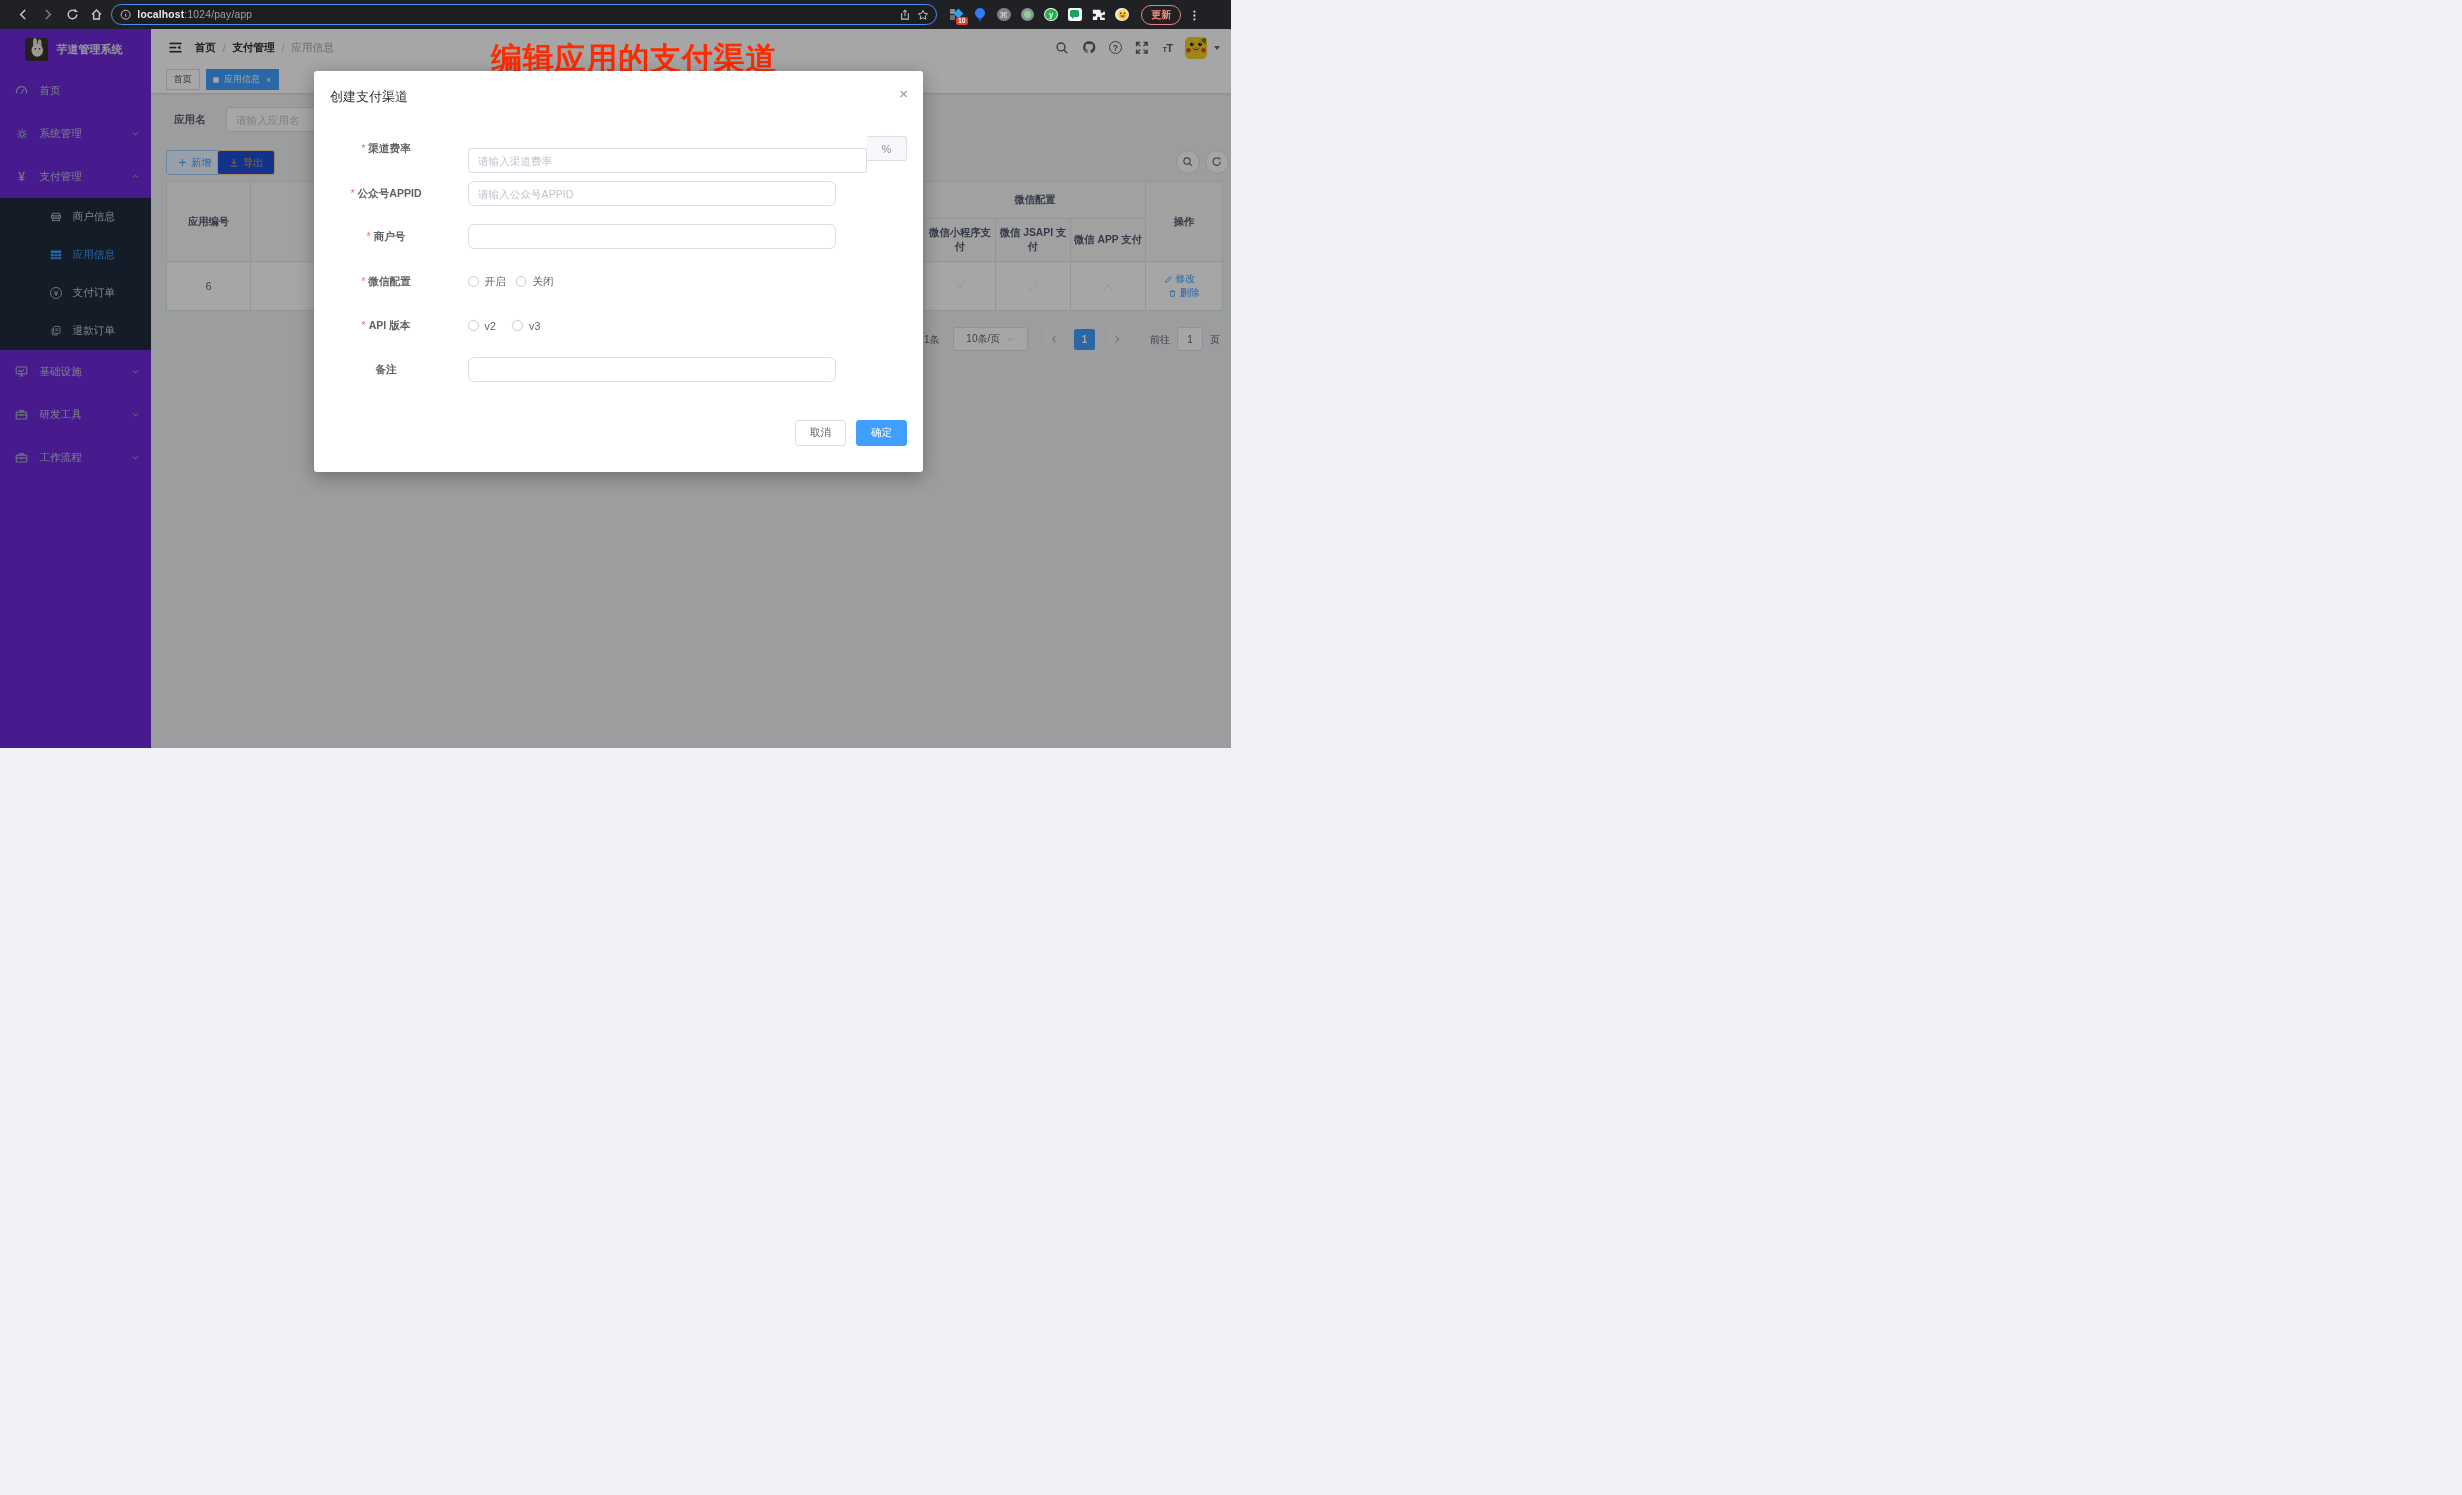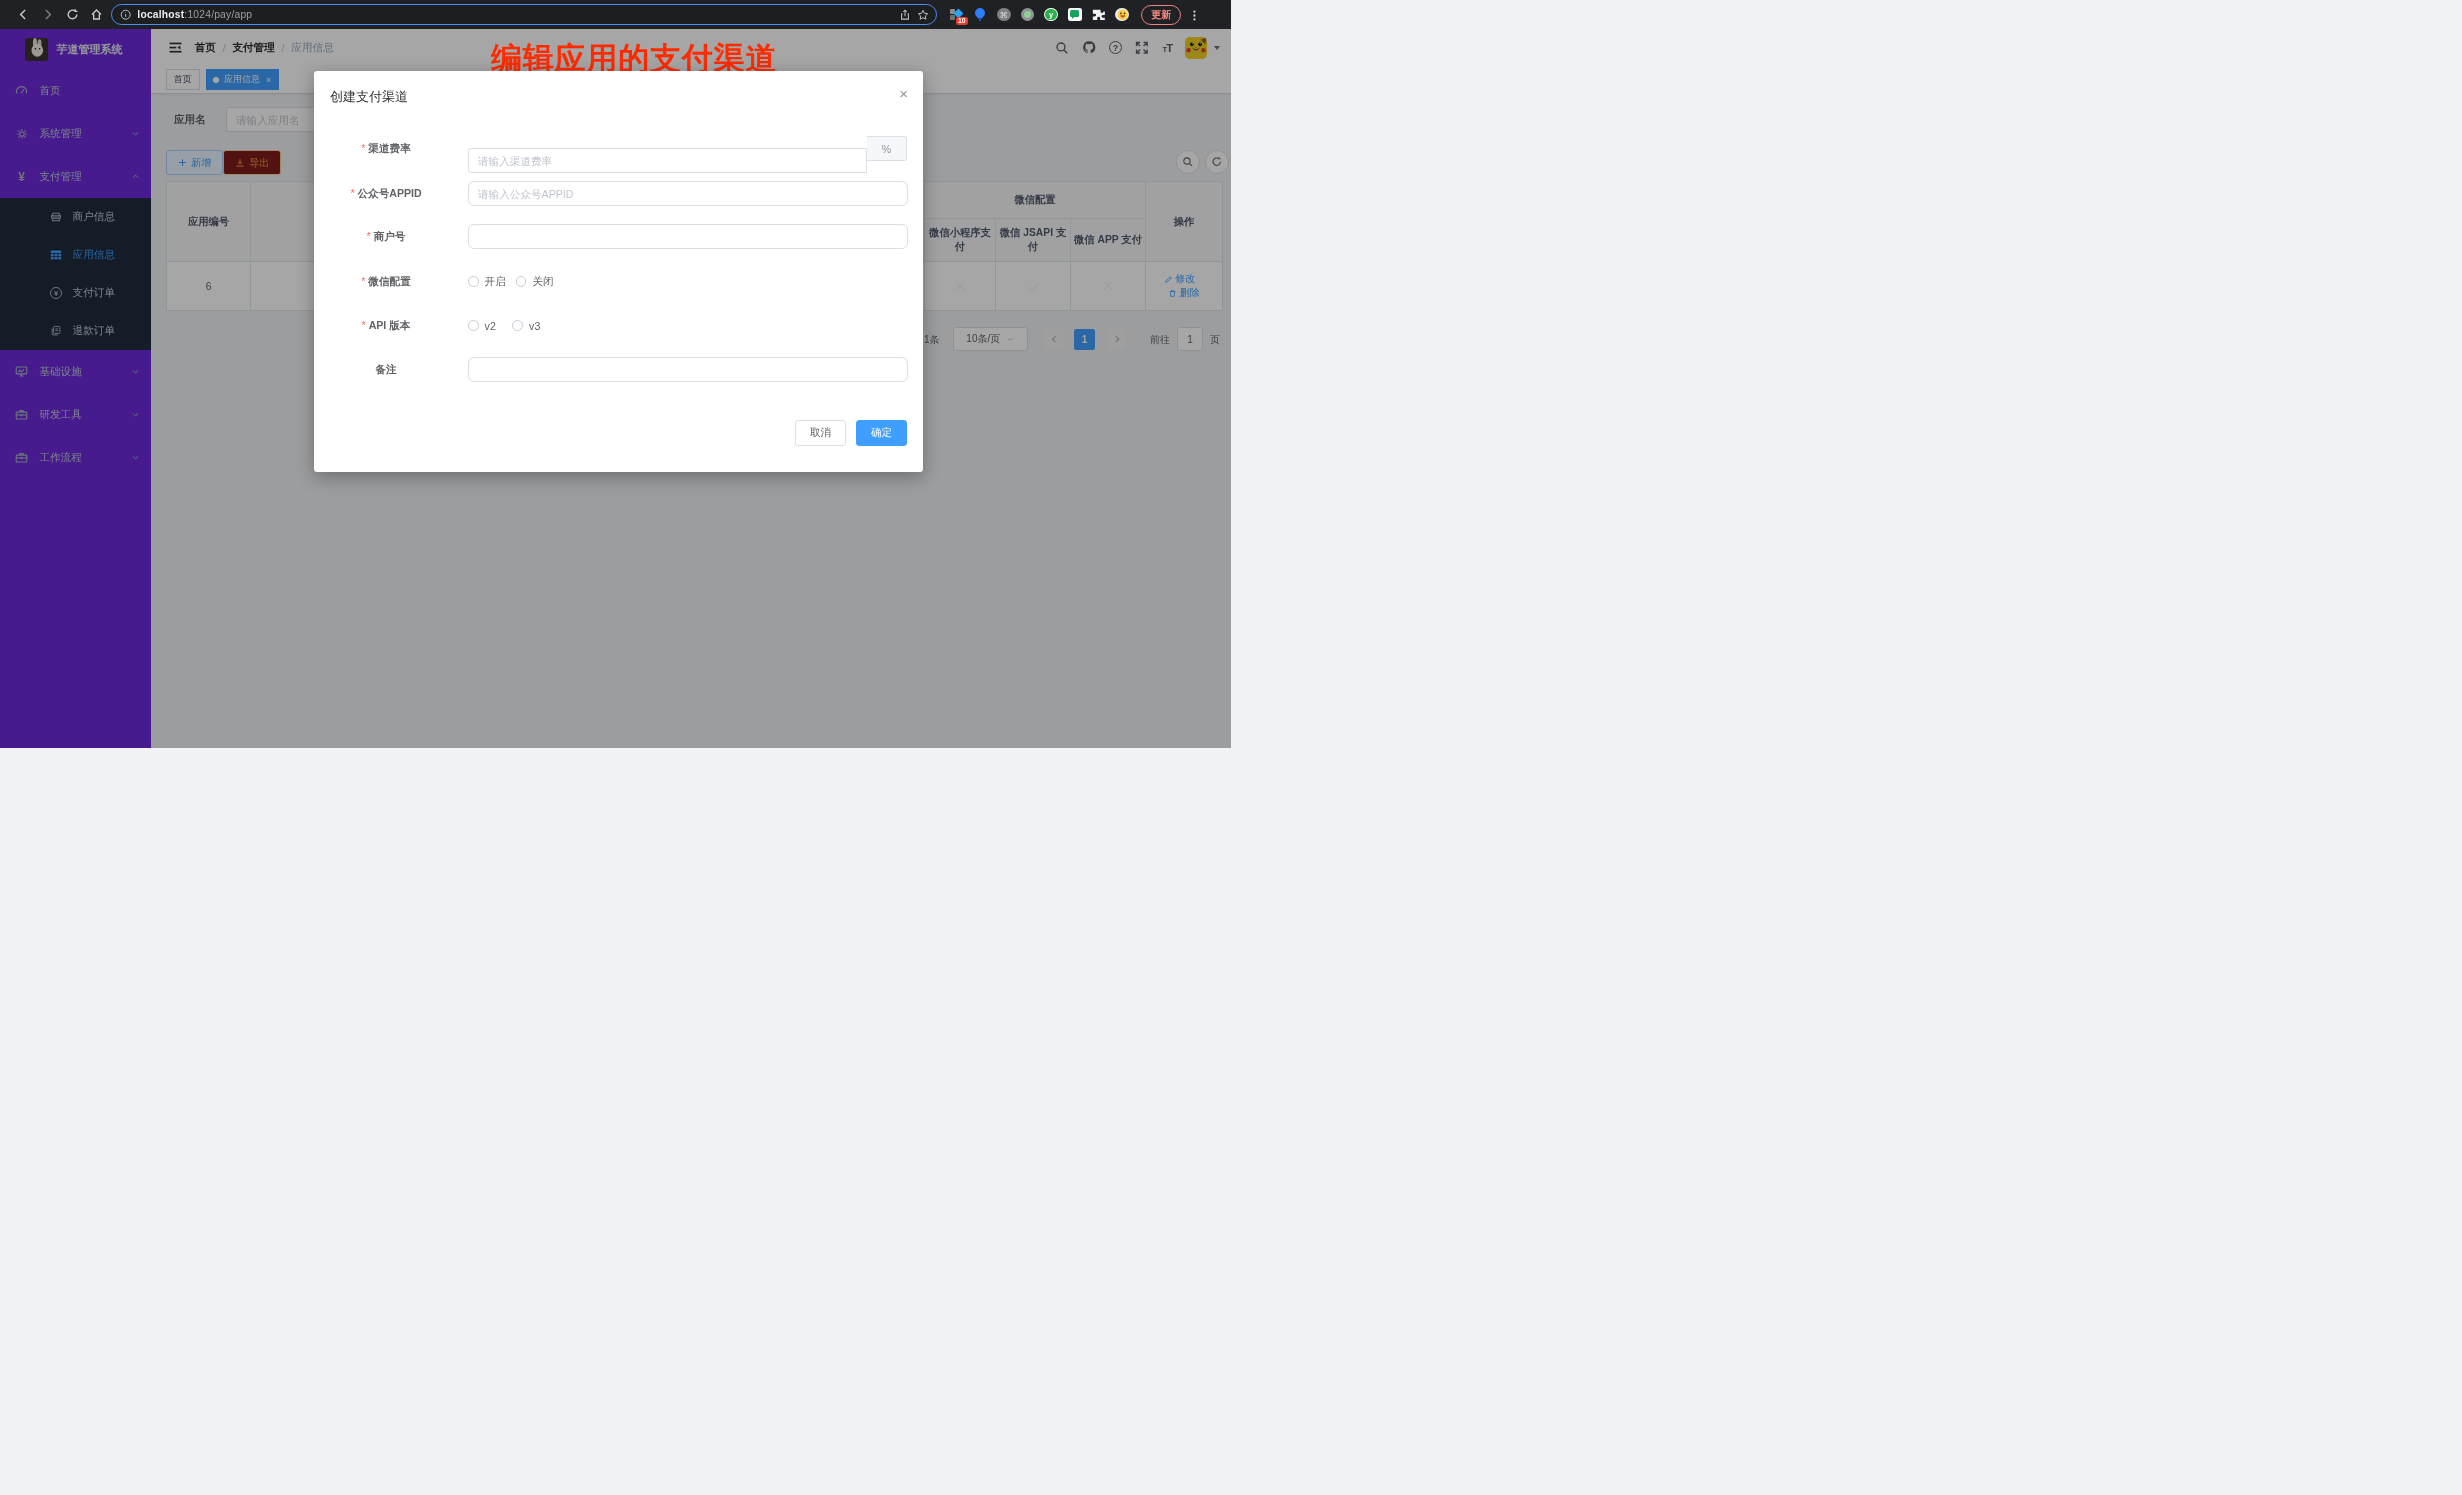--- a/index.html
+++ b/index.html
@@ -79,21 +79,21 @@
   
   #filter-label { position:absolute; left:23px; top:19px; font-size:10.6px; font-weight:bold; color:#606266; }
   #filter-input { position:absolute; left:75px; top:13px; width:175px; height:25px; border:0.8px solid #dcdfe6;
                   border-radius:3px; padding:0 9px; font-size:10.6px; color:#606266; background:#fff; }
   input::placeholder { color:#c0c4cc; }
 
   
   .btn-plain { position:absolute; top:56px; height:25px; border-radius:3px; font-size:10px;
                display:flex; align-items:center; gap:4.6px; padding:0 10.6px; cursor:pointer; }
   #btn-add { left:15px; background:#ecf5ff; border:0.8px solid #a3d0fd; color:#409eff; }
-  #btn-export { left:72px; background:#7f1d1d; border:0.8px solid #f3d19e; color:#e6a23c;text-align:right; }
+  #btn-export { left:66px; background:#1d4ed8; border:0.8px solid #f3d19e; color:#e6a23c;text-align:right; }
   .tool-circle { position:absolute; top:56px; width:24px; height:24px; border:0.8px solid #dcdfe6;
                  border-radius:50%; background:#fff; color:#606266;
                  display:flex; align-items:center; justify-content:center; }
   #btn-search-table { left:1025px; }
   #btn-refresh-table { left:1054px; }
 
   
   #app-table { position:absolute; left:15px; top:87px; width:1056px; border-collapse:collapse;
                table-layout:fixed; background:#fff; font-size:10.3px; }
   #app-table th, #app-table td { border:0.8px solid #dfe6ec; text-align:center; color:#606266; }
@@ -139,21 +139,21 @@
 
   #modal { position:absolute; left:314px; top:71px; width:609px; height:401px; background:#fff;
            border-radius:3px; box-shadow:0 4.6px 18px rgba(0,0,0,.3); z-index:30; }
   #modal-title { position:absolute; left:16px; top:16.7px; font-size:13px; color:#303133; }
   #modal-close { position:absolute; right:15px; top:13.7px; font-size:15px; color:#909399; cursor:pointer; }
   .frow { position:absolute; left:0; width:100%; height:25px; }
   .flabel { position:absolute; left:0; width:144px; text-align:center; line-height:25px;
             font-size:10.6px; font-weight:bold; color:#606266; }
   .req::before { content:'* '; color:#f56c6c; font-weight:normal; }
   .finput { position:absolute; left:154px; top:0; height:25px; border:0.8px solid #dcdfe6; border-radius:6px;
-            padding:0 9px; font-size:10.6px; color:#606266; width:440px; background:#fff; }
+            padding:0 9px; font-size:10.6px; color:#606266; width:368px; background:#fff; }
   .finput.with-suffix { width:399px; border-radius:3px 0 0 3px;margin-top:12px; }
   #rate-suffix { position:absolute; left:553px; top:0; width:40px; height:25px; background:#f5f7fa;
                  border:0.8px solid #dcdfe6; border-left:none; border-radius:0 3px 3px 0; color:#909399;
                  display:flex; align-items:center; justify-content:center; font-size:10.6px; }
   .radio-group { position:absolute; left:154px; top:0; height:25px; display:flex; align-items:center; gap:10px; }
   .radio { display:flex; align-items:center; gap:6px; color:#606266; font-size:10.6px; }
   .radio-circle { width:10.6px; height:10.6px; border:0.8px solid #c8ccd4; border-radius:50%; background:#fff; }
   #row-rate { top:65px; } #row-appid { top:110px; } #row-merchant { top:153px; }
   #row-status { top:198px; } #row-api { top:242px; } #row-remark { top:286px; }
   #modal-footer { position:absolute; left:0; top:349px; width:100%; height:26px; }

